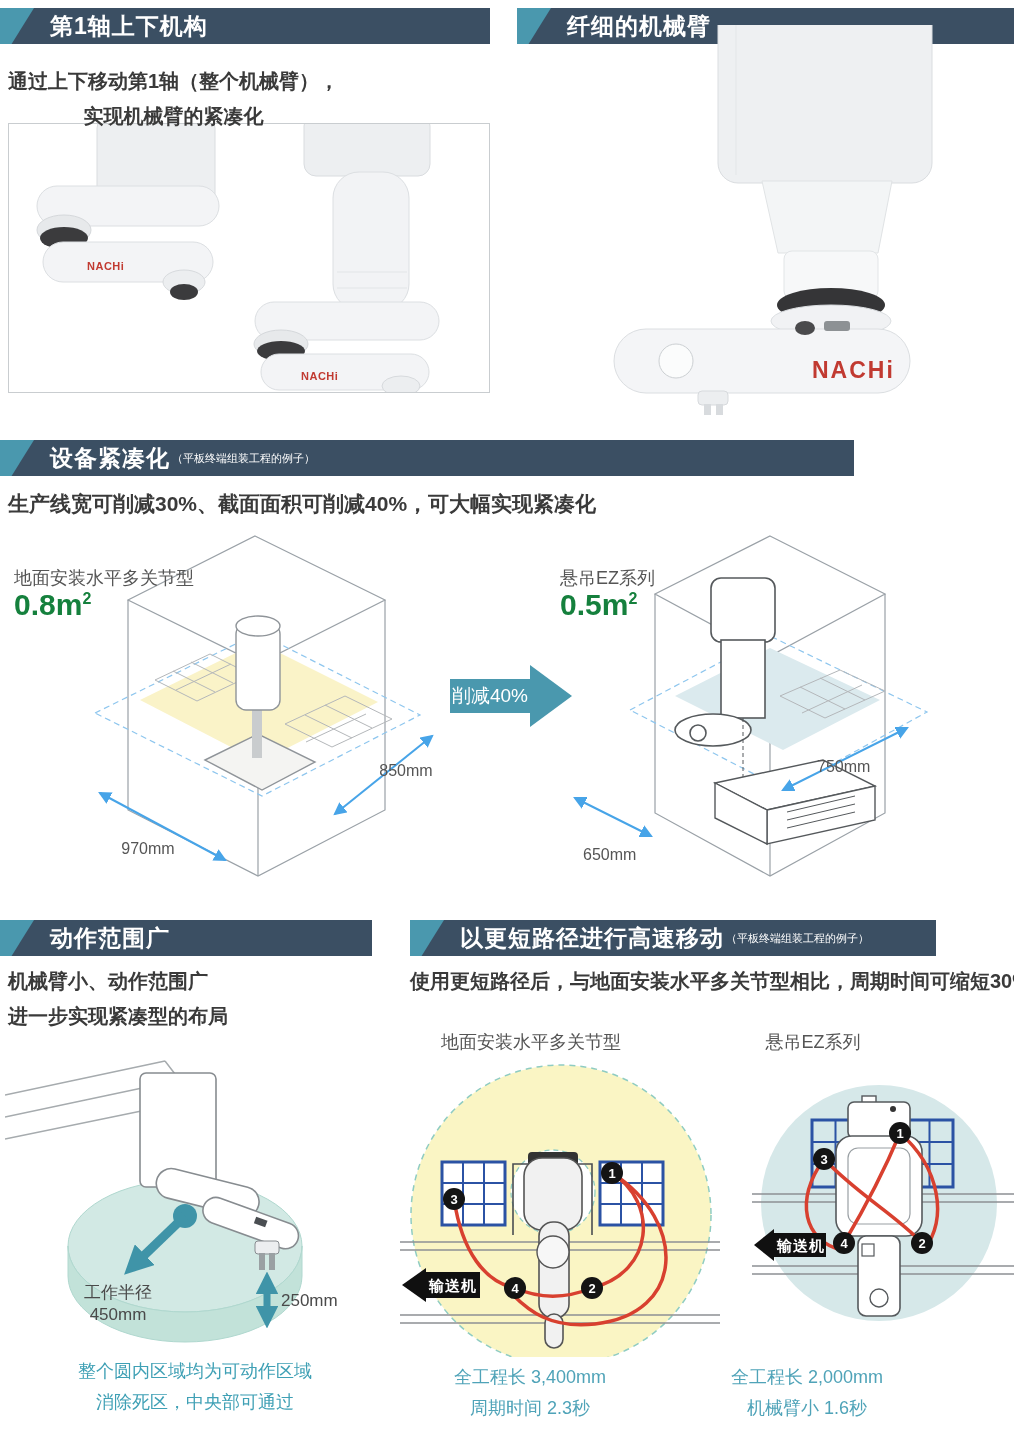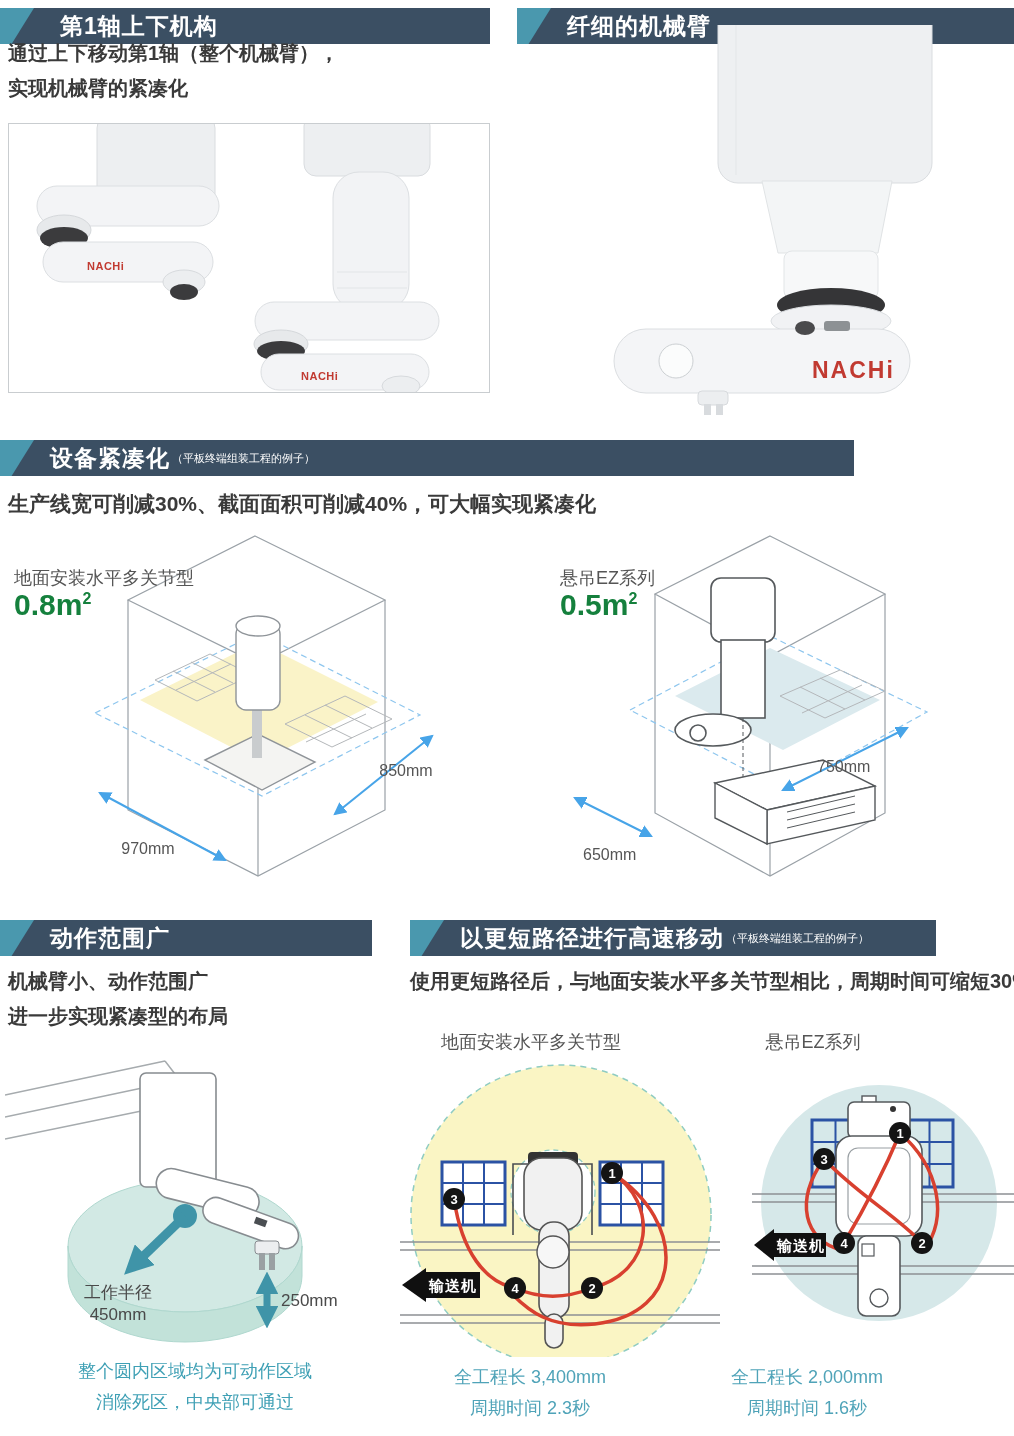--- a/index.html
+++ b/index.html
@@ -35,25 +35,25 @@
   .conv-label{font-size:15px;font-weight:bold;fill:#fff;letter-spacing:1px;}
   .nachi-sm{font-size:11px;font-weight:bold;fill:#c13a31;letter-spacing:.5px;}
   .nachi-lg{font-size:23px;font-weight:bold;fill:#c13a31;letter-spacing:2px;}
   .range-label{font-size:17px;fill:#4a4a4a;}
 </style>
 </head>
 <body>
 
 <div class="canvas">
 
-  <div class="hdr" style="left:0;top:8px;width:490px;gap:10px;">
+  <div class="hdr" style="left:0;top:8px;width:490px;">
     <span class="accent"></span>
     <h2 class="hdr-title">第1轴上下机构</h2>
   </div>
-  <p class="body" style="left:8px;top:36px;">
+  <p class="body" style="left:8px;top:64px;text-align:center;">
     <span>通过上下移动第1轴（整个机械臂），</span>
     <span>实现机械臂的紧凑化</span>
   </p>
   <div class="photo-frame">
     <svg width="480" height="268" viewBox="0 0 480 268">
       <g>
         <rect x="88" y="-10" width="118" height="94" rx="14" fill="#edeff1" stroke="#d9dcdf"></rect>
         <rect x="28" y="62" width="182" height="40" rx="20" fill="#f3f4f6" stroke="#dcdfe2"></rect>
         <ellipse cx="55" cy="106" rx="27" ry="15" fill="#e7e9eb" stroke="#d5d8db"></ellipse>
         <ellipse cx="55" cy="114" rx="24" ry="11" fill="#3b3b3d"></ellipse>
@@ -134,20 +134,26 @@
       <ellipse cx="258" cy="98" rx="22" ry="10"></ellipse>
     </g>
     <g stroke="#47a4e8" stroke-width="2" fill="none">
       <line x1="100" y1="265" x2="225" y2="332" marker-start="url(#mb1)" marker-end="url(#mb1)"></line>
       <line x1="432" y1="208" x2="335" y2="286" marker-start="url(#mb1)" marker-end="url(#mb1)"></line>
     </g>
     <text class="dim" x="148" y="326" text-anchor="middle">970mm</text>
     <text class="dim" x="406" y="248" text-anchor="middle">850mm</text>
   </svg>
 
+  <div class="cut-arrow">
+    <div class="cut-shaft">
+      <span>削减40%</span>
+    </div>
+    <div class="cut-head"></div>
+  </div>
 
   <div class="dia-label" style="left:560px;top:566px;">悬吊EZ系列</div>
   <div class="area" style="left:560px;top:588px;"><span>0.5m</span><sup>2</sup></div>
 
   <svg class="svg-abs" style="left:555px;top:528px;" width="459" height="370" viewBox="0 0 459 370">
     <defs>
       <marker id="mb2" viewBox="0 0 6 6" refX="5" refY="3" markerWidth="6.5" markerHeight="6.5" orient="auto-start-reverse">
         <path d="M0,0 L6,3 L0,6 Z" fill="#47a4e8"></path>
       </marker>
     </defs>
@@ -337,16 +343,16 @@
       <text class="conv-label" x="25" y="175">输送机</text>
     </g>
   </svg>
 
   <div class="cap" style="left:430px;top:1362px;width:200px;">
     <span>全工程长 3,400mm</span>
     <span>周期时间 2.3秒</span>
   </div>
   <div class="cap" style="left:707px;top:1362px;width:200px;">
     <span>全工程长 2,000mm</span>
-    <span>周期时间 1.6秒</span>
+    <span>机械臂小 1.6秒</span>
   </div>
 
 </div>
 
 </body></html>

